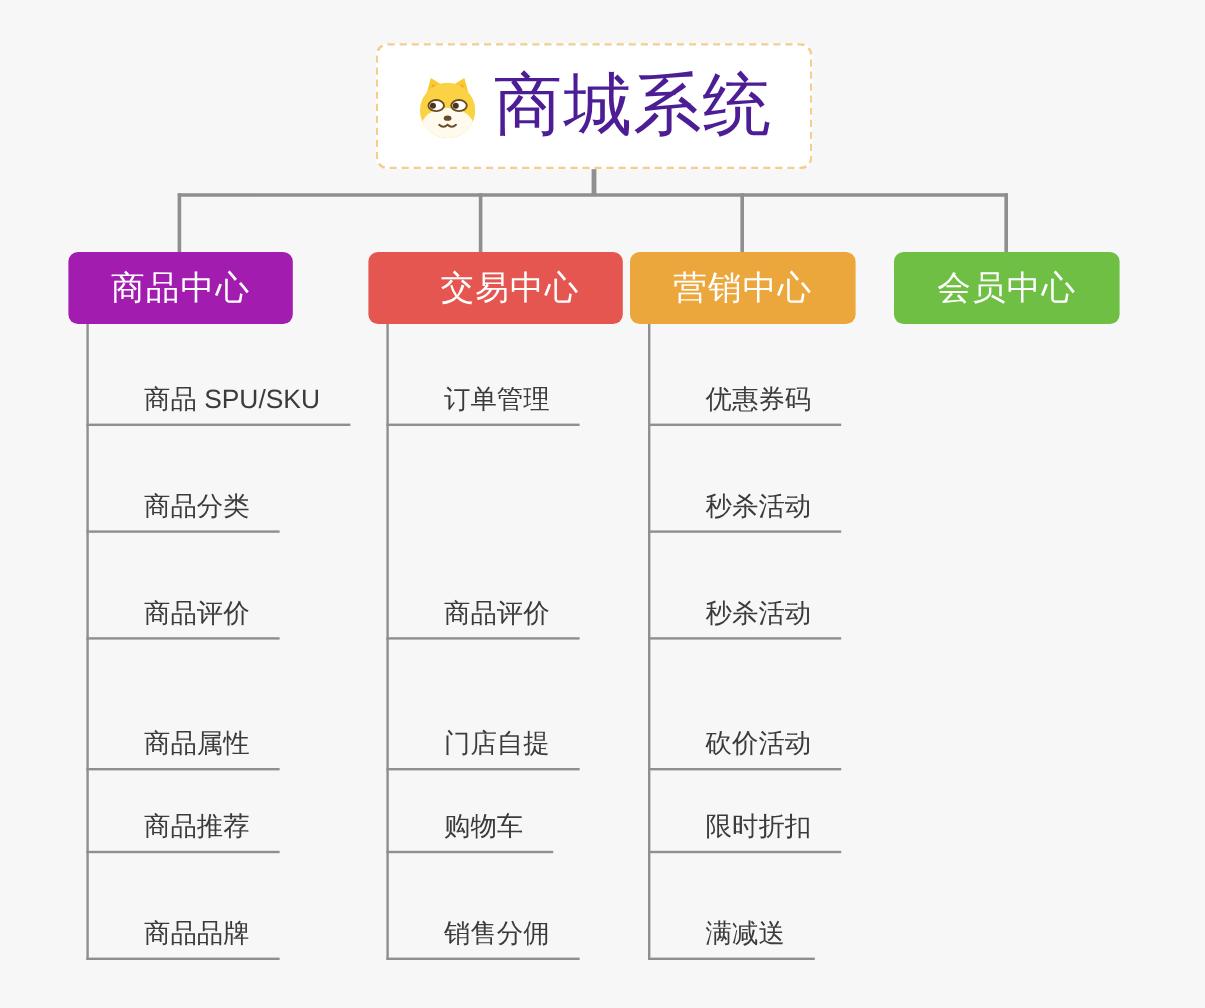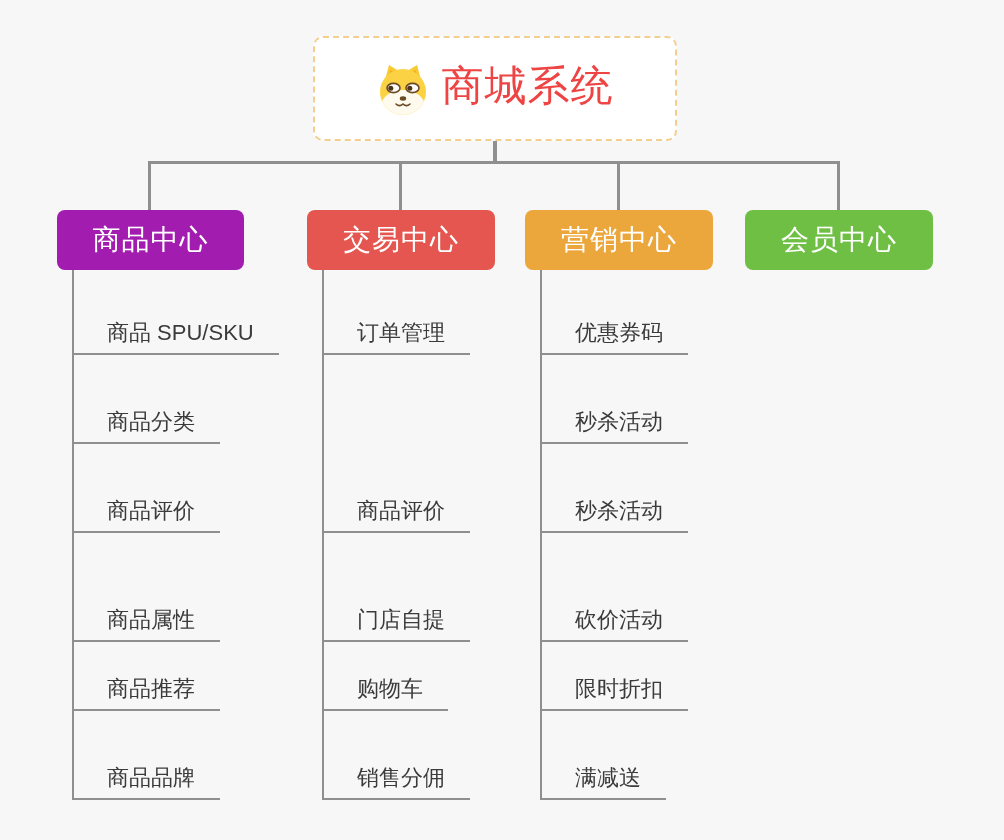--- a/index.html
+++ b/index.html
@@ -11,22 +11,22 @@
   .canvas{position:absolute;inset:0;}
 
   
   .root-node{
     position:absolute;left:313px;top:36px;width:364px;height:105px;
     background:#FFFFFF;border:2px dashed #F4CE8F;border-radius:10px;
     box-sizing:border-box;
     display:flex;align-items:center;justify-content:center;gap:13px;
   }
   .root-title{
-    font-size:42px;letter-spacing:1px;font-weight:500;color:#ef4444;
-    line-height:1;white-space:nowrap;font-family:Liberation Mono, monospace;
+    font-size:57px;letter-spacing:1px;font-weight:500;color:#4c1d95;
+    line-height:1;white-space:nowrap;
   }
   .root-icon{width:52px;height:54px;flex:0 0 auto;}
 
   
   .line{position:absolute;background:#8F8F8F;}
   .root-drop {left:493px;top:141px;width:4px;height:22px;}
   .h-line    {left:148px;top:161px;width:692px;height:3px;border-radius:2px;}
   .drop      {top:161px;width:3px;height:49px;}
   .drop-1{left:148px;} .drop-2{left:399px;} .drop-3{left:617px;} .drop-4{left:837px;}
 
@@ -41,21 +41,21 @@
   .bh-2{left:307px;width:188px;}
   .bh-3{left:525px;width:188px;}
   .bh-4{left:745px;width:188px;}
 
   
   .column{position:absolute;top:270px;width:240px;height:535px;}
   .col-1{left:72px;} .col-2{left:322px;} .col-3{left:540px;} .col-4{left:761px;}
   .trunk{position:absolute;left:0;top:0;width:2px;height:530px;background:#8F8F8F;}
   .item{
     position:absolute;left:0;
-    padding:0 25px 7px 35px;
+    padding:0 25px 7px 48px;
     border-bottom:2px solid #8F8F8F;
     font-size:22px;color:#3B3B3B;line-height:26px;white-space:nowrap;
     width:max-content;
   }
   .i-0{top:50px;} .i-1{top:139px;} .i-2{top:228px;}
   .i-3{top:317px;margin-top:20px;} .i-4{top:406px;} .i-5{top:495px;}
 </style>
 </head>
 <body>
 
@@ -91,21 +91,21 @@
   </div>
 
   <div class="line root-drop"></div>
   <div class="line h-line"></div>
   <div class="line drop drop-1"></div>
   <div class="line drop drop-2"></div>
   <div class="line drop drop-3"></div>
   <div class="line drop drop-4"></div>
 
   <div class="branch-header bh-1" style="background: #a21caf;">商品中心</div>
-  <div class="branch-header bh-2" style="background: rgb(228, 86, 79);">交易中心</div>
+  <div class="branch-header bh-2" style="background: rgb(228, 86, 79); padding-left: 24px;">交易中心</div>
   <div class="branch-header bh-3" style="background: rgb(236, 167, 60);">营销中心</div>
   <div class="branch-header bh-4" style="background: rgb(111, 191, 69);">会员中心</div>
 
   <div class="column col-1">
     <div class="trunk"></div>
     <div class="item i-0">商品 SPU/SKU</div>
     <div class="item i-1">商品分类</div>
     <div class="item i-2">商品评价</div>
     <div class="item i-3">商品属性</div>
     <div class="item i-4">商品推荐</div>

